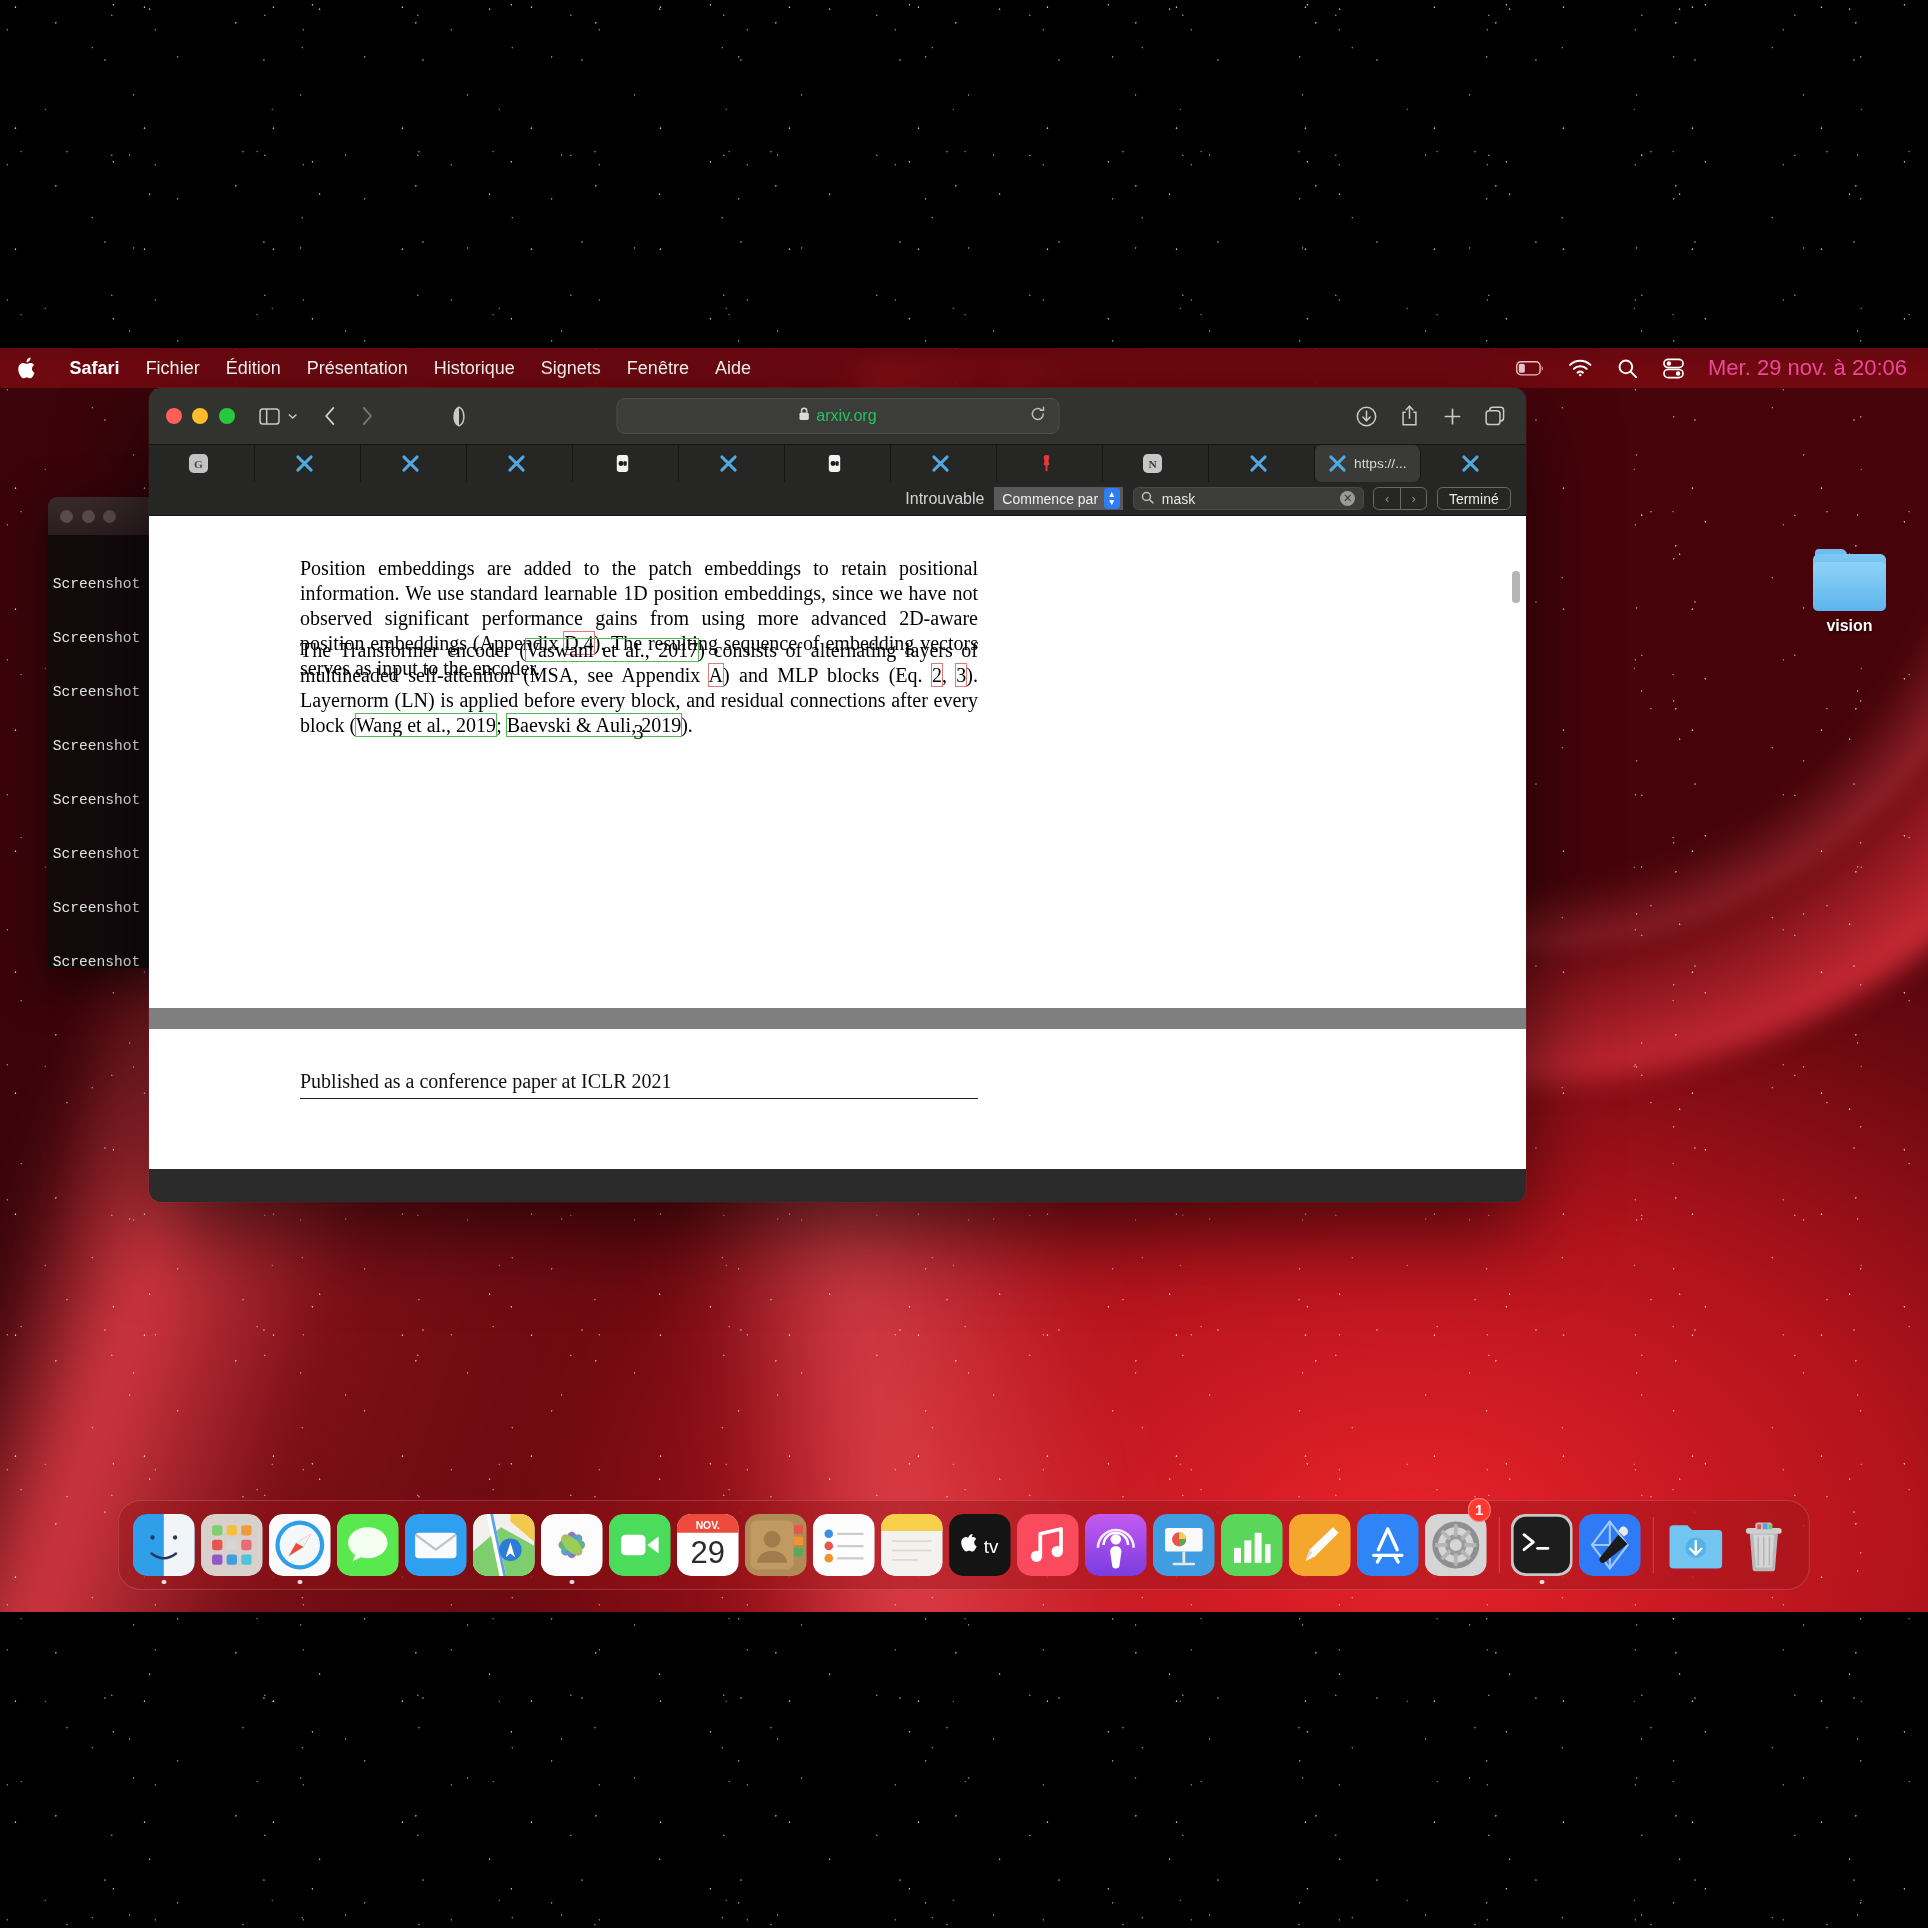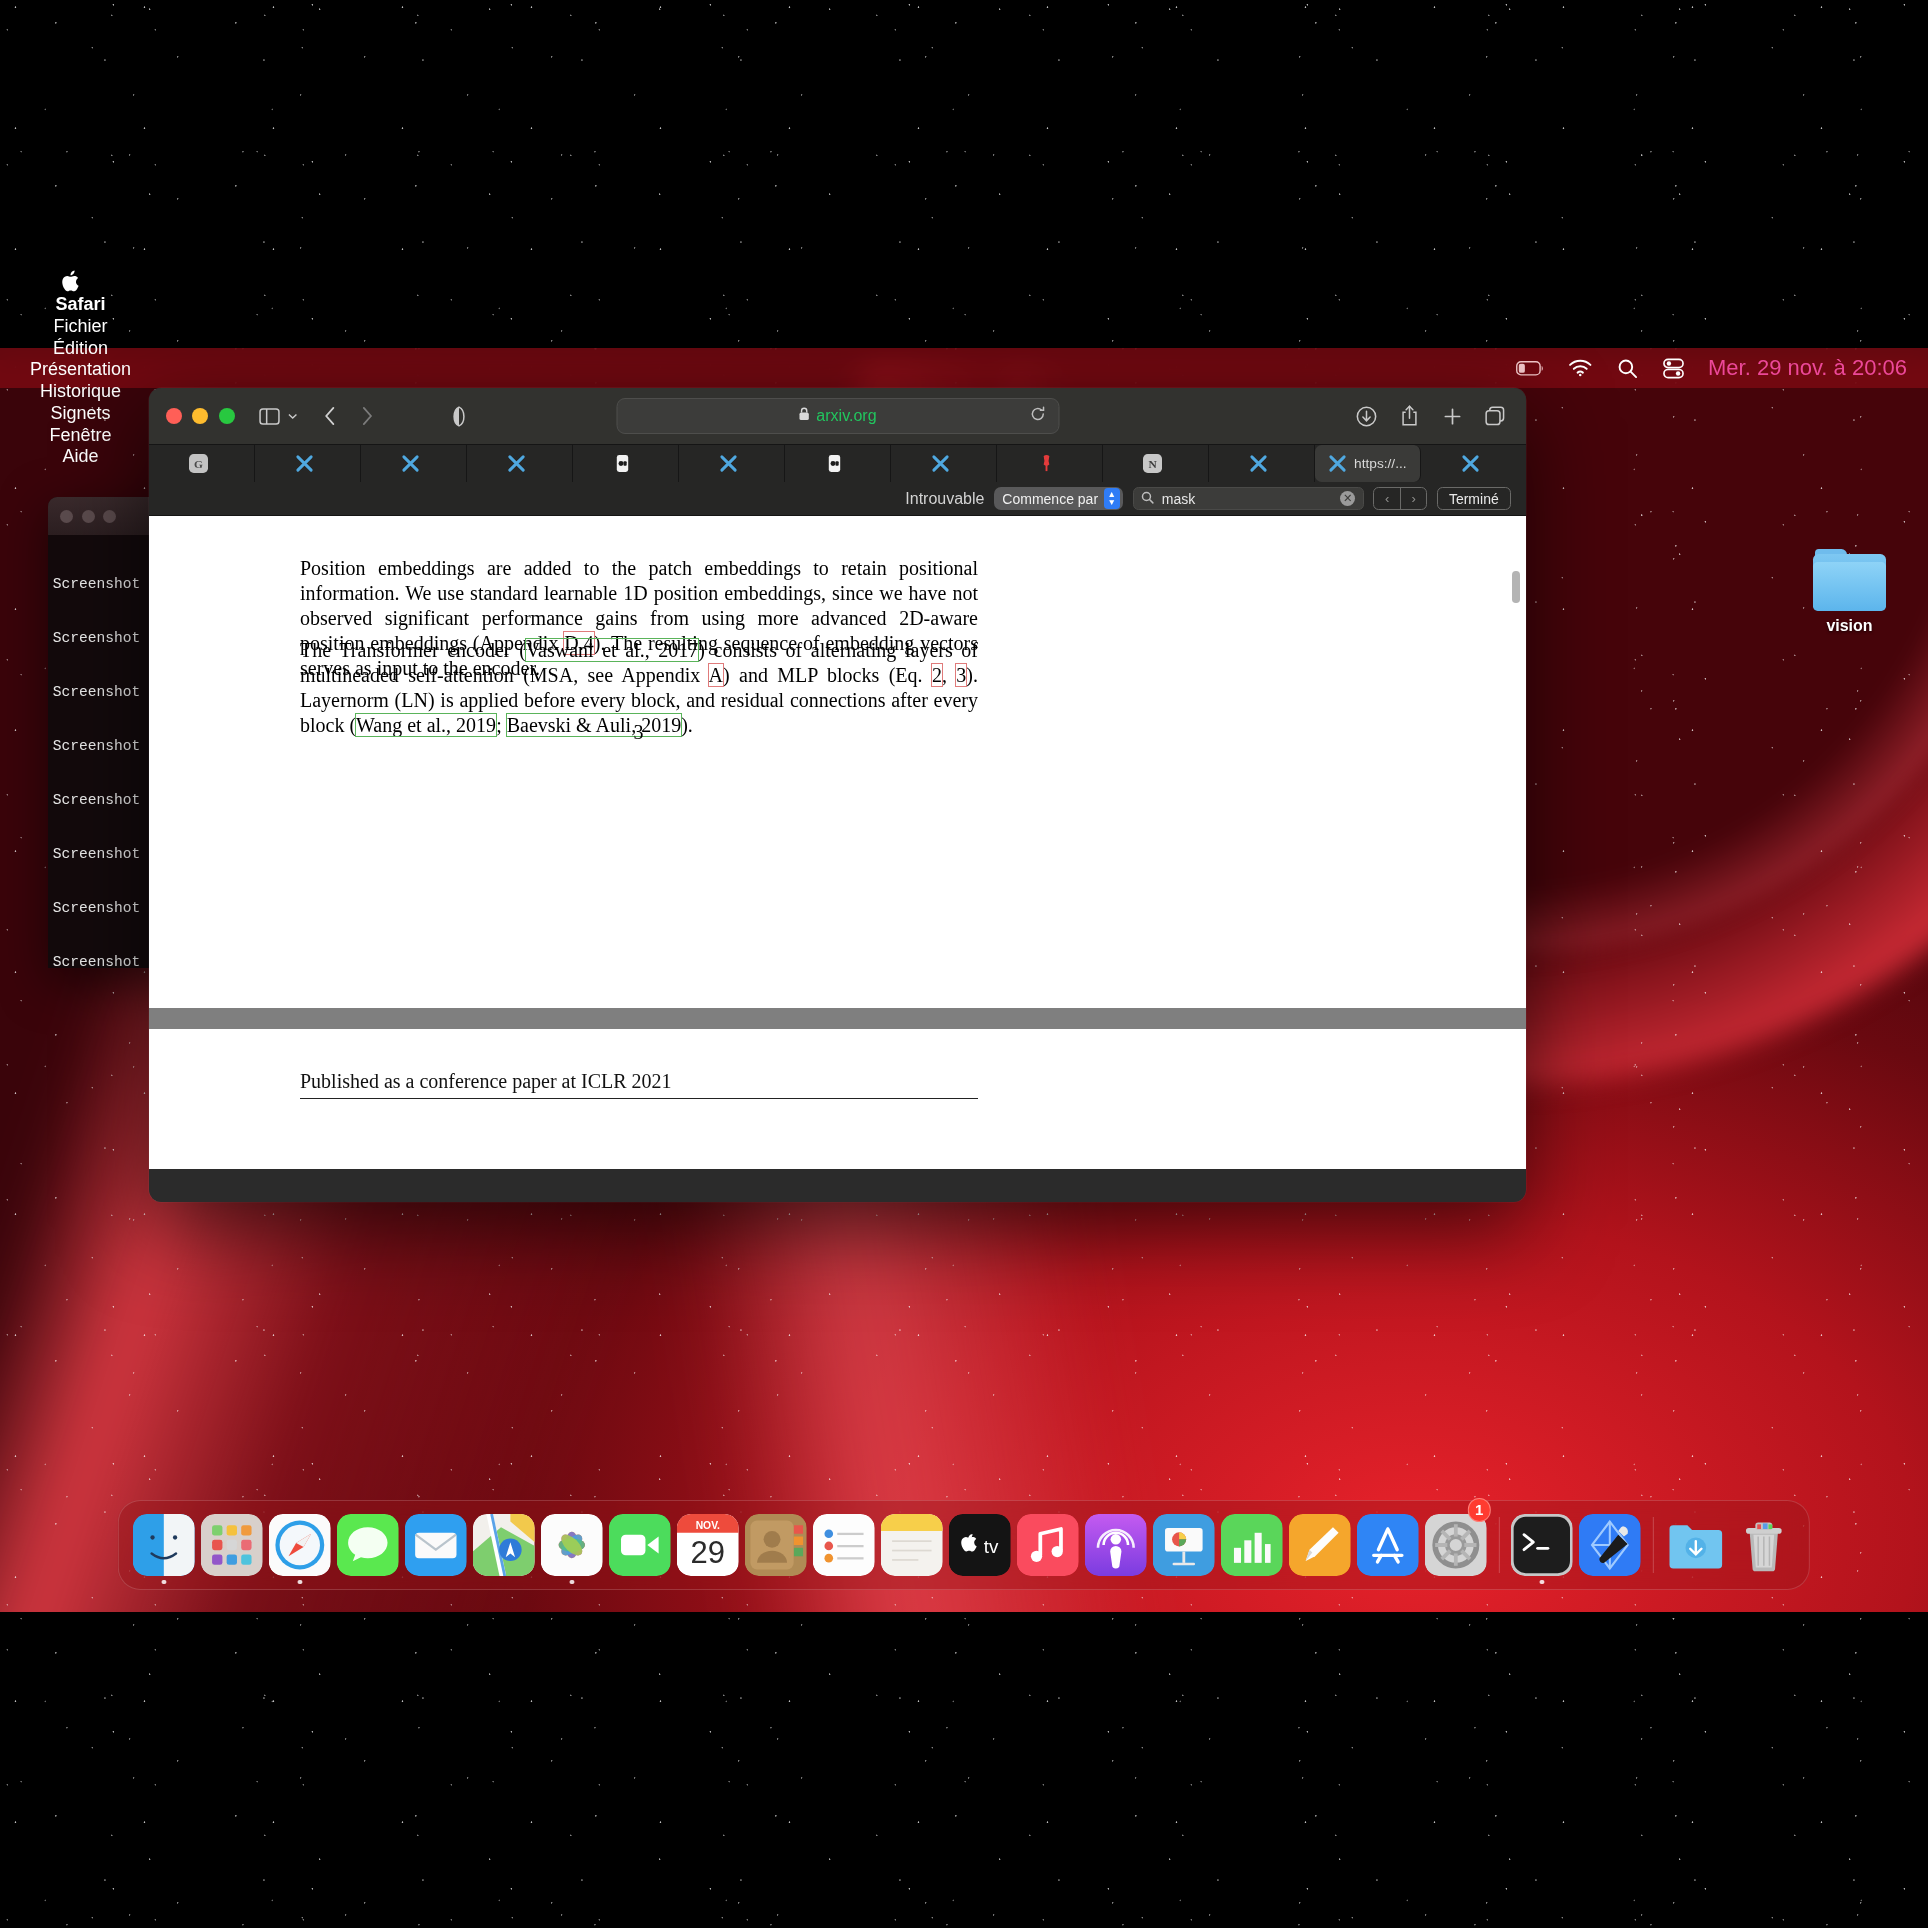--- a/index.html
+++ b/index.html
@@ -69,21 +69,21 @@
   }
 
   
   #menubar {
     position:absolute; left:0; top:348px; width:1928px; height:40px;
     background:rgba(125,10,18,.82);
     backdrop-filter:blur(9.4px);
     display:flex; align-items:center; z-index:50;
     color:#fff;
   }
-  #menubar .mb-left { display:flex; align-items:center; gap:0; padding-left:17px;flex-direction:column; }
+  #menubar .mb-left { display:flex; align-items:center; gap:0; padding-left:17px; }
   #menubar .mb-item {
     font-size:18px; color:#fff; padding:1.9px 13px; line-height:1;
     white-space:nowrap;
   }
   #menubar .mb-item.app { font-weight:bold; }
   .apple-logo { width:21px; height:24.5px; display:block; margin-right:5.6px; }
   #menubar .mb-right {
     margin-left:auto; display:flex; align-items:center; gap:24.5px; padding-right:21px;
   }
   .mb-icon { display:block; }
@@ -152,21 +152,21 @@
   .favicon { width:19px; height:19px; flex:0 0 auto; display:block; }
 
   
   .sf-findbar {
     height:34px; background:#262625; display:flex; align-items:center;
     justify-content:flex-end; gap:9.4px; padding:0 15px;
     border-bottom:0.5px solid #141414;
   }
   .fb-status { color:#d3d3d3; font-size:16px; }
   .fb-select {
-    background:#59595a; border-radius:7px; height:22.6px; display:flex;
+    background:#59595a; border-radius:0; height:22.6px; display:flex;
     align-items:center; gap:5.6px; padding:0 3.8px 0 8.5px; color:#f0f0f0; font-size:14px;
   }
   .fb-chev {
     width:16px; height:21px; background:#2f7cf6; border-radius:3.8px;
     display:flex; flex-direction:column; align-items:center; justify-content:center;
     color:#fff; font-size:8.5px; line-height:7.5px;
   }
   .fb-field {
     width:231px; height:22.6px; border-radius:5.6px; background:#3c3c3a;
     border:0.5px solid #4a4a48; display:flex; align-items:center;

